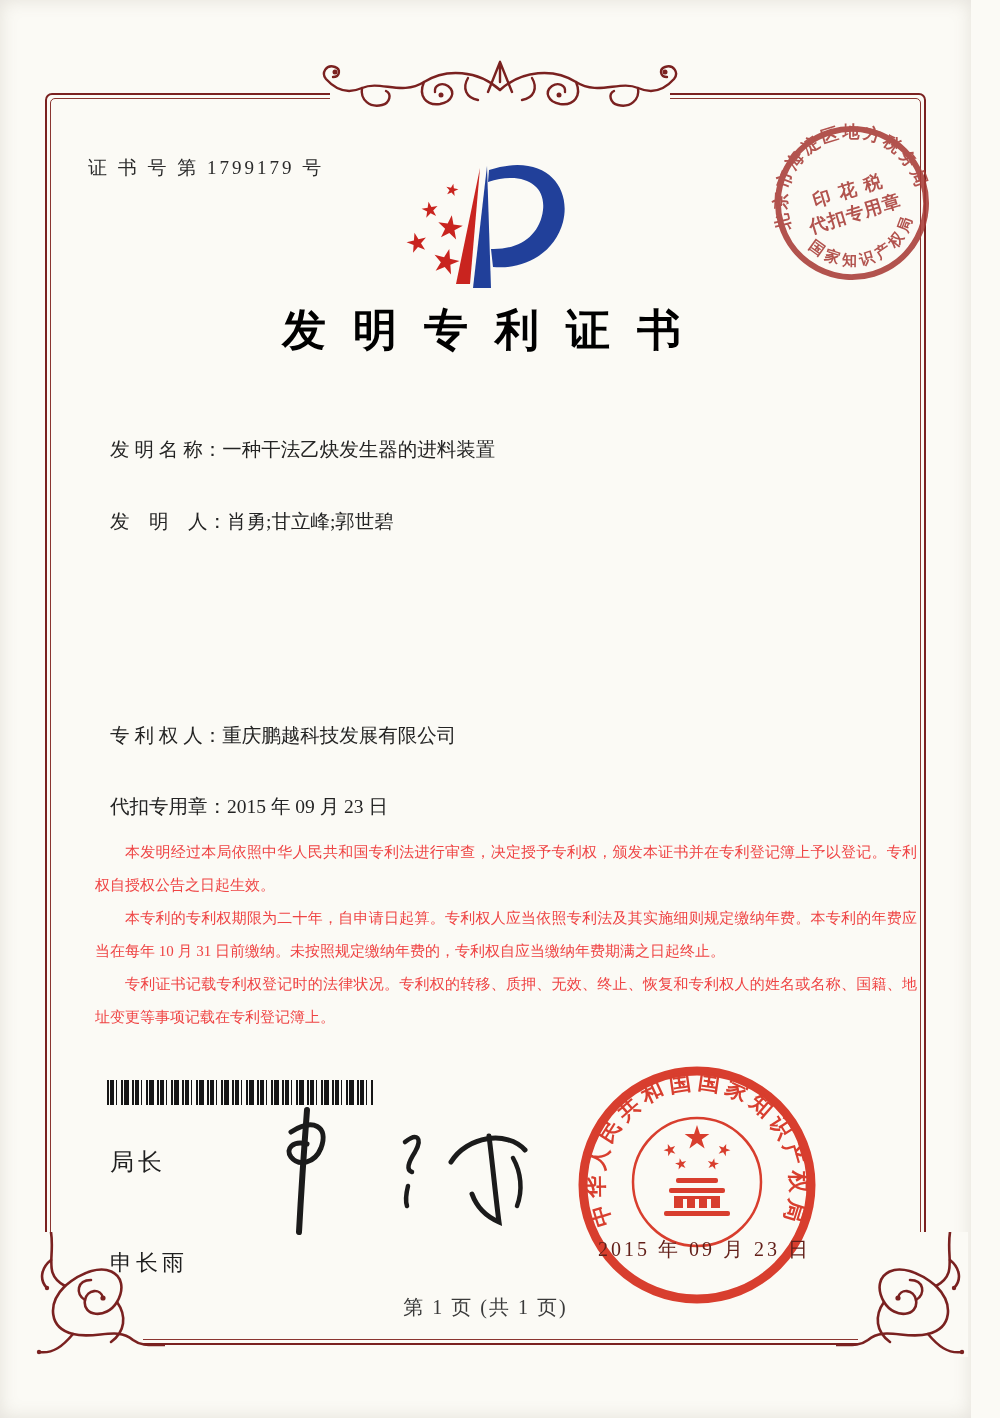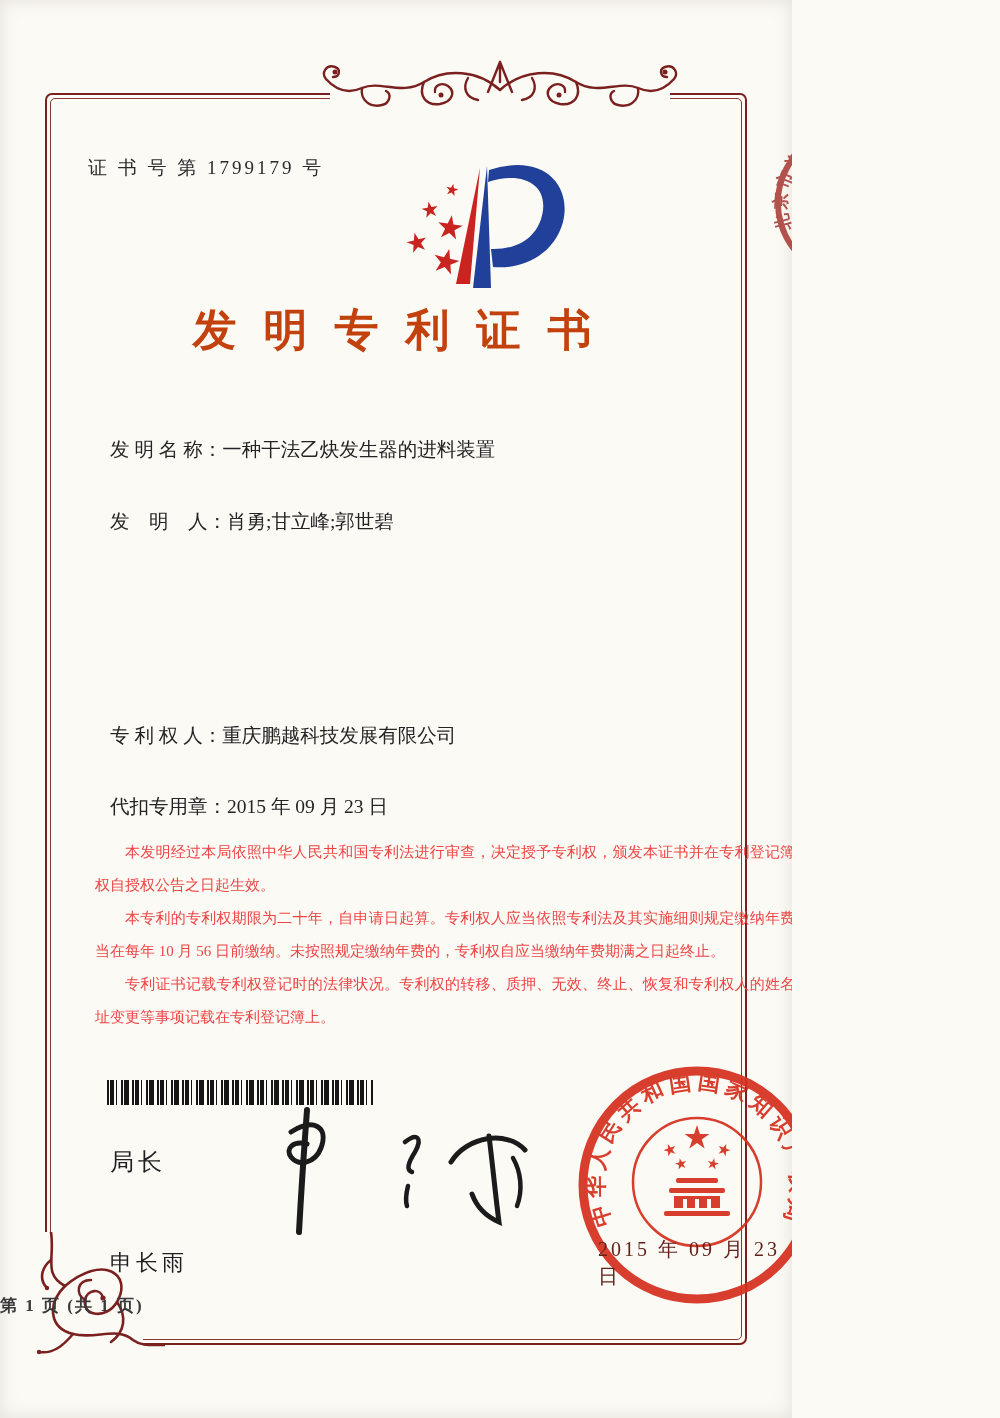--- a/index.html
+++ b/index.html
@@ -1,37 +1,37 @@
 <!DOCTYPE html>
 <html><head>
 <meta charset="utf-8">
 <style>
   html,body{margin:0;padding:0;background:#fbfaf5;}
   .page{
-    position:relative;width:792px;height:1418px;
+    position:relative;width:971px;height:1418px;
     background:#fbfaf5;overflow:hidden;
     font-family:"Liberation Serif","DejaVu Serif",serif;
     color:#1f1f1f;
     box-shadow:inset 0 0 18px rgba(120,110,95,.18);
   }
   
   .frame{position:absolute;left:45px;top:93px;right:45px;bottom:73px;
     border:2.5px solid #7a2120;border-radius:7px;}
   .frame-inner{position:absolute;inset:3px;border:1px solid #8a3530;border-radius:5px;}
   .ornament-top{position:absolute;left:318px;top:48px;width:364px;height:84px;}
   .flourish{position:absolute;width:132px;height:132px;}
   .flourish.bl{left:33px;top:1232px;}
   .flourish.br{left:836px;top:1232px;transform:scaleX(-1);}
 
   .cert-no{position:absolute;left:88px;top:155px;font-size:19px;letter-spacing:3px;color:#2b2b2b;}
 
   .logo{position:absolute;left:392px;top:146px;width:206px;height:152px;}
 
   .doc-title{position:absolute;left:0;top:301px;width:100%;text-align:center;
-    font-size:44px;font-weight:bold;letter-spacing:8px;color:#c2410c;}
+    font-size:44px;font-weight:bold;letter-spacing:8px;color:#000000;}
 
   .field-row{position:absolute;left:110px;font-size:19.5px;white-space:nowrap;}
   .field-label{color:#242424;}
   .field-value{color:#242424;}
 
   .paragraphs{position:absolute;left:95px;top:836px;width:822px;
     font-size:15px;line-height:33px;text-align:justify;text-justify:inter-ideograph;color:#ef4444;}
   .paragraphs p{margin:0;text-indent:2em;}
 
   .barcode{position:absolute;left:107px;top:1080px;width:266px;height:25px;
@@ -46,22 +46,22 @@
   .sig-name{position:absolute;left:110px;top:1248px;font-size:22px;letter-spacing:4px;}
   .signature-svg{position:absolute;left:255px;top:1100px;width:290px;height:145px;}
 
   .seal{position:absolute;left:570px;top:1058px;width:254px;height:254px;opacity:.93;}
   .seal-date{position:absolute;left:598px;top:1236px;font-size:20px;letter-spacing:3px;
     color:#63201a;z-index:5;}
 
   .tax-stamp{position:absolute;left:763px;top:114px;width:178px;height:178px;
     transform:rotate(-17deg);opacity:.88;}
 
-  .footer{position:absolute;left:0;top:1294px;width:100%;
-    font-size:17px;letter-spacing:2px;color:#3a3a3a;font-weight:bold;}
+  .footer{position:absolute;left:0;top:1294px;width:100%;text-align:center;
+    font-size:20px;letter-spacing:2px;color:#3a3a3a;}
 </style>
 </head>
 <body>
 
 <div class="page">
 
   <div class="frame">
     <div class="frame-inner"></div>
   </div>
 
@@ -155,21 +155,21 @@
   </div>
   <div class="field-row" style="top:722px">
     <span class="field-label">专 利 权 人：</span><span class="field-value">重庆鹏越科技发展有限公司</span>
   </div>
   <div class="field-row" style="top:793px">
     <span class="field-label">代扣专用章：</span><span class="field-value">2015 年 09 月 23 日</span>
   </div>
 
   <div class="paragraphs">
     <p>本发明经过本局依照中华人民共和国专利法进行审查，决定授予专利权，颁发本证书并在专利登记簿上予以登记。专利权自授权公告之日起生效。</p>
-    <p>本专利的专利权期限为二十年，自申请日起算。专利权人应当依照专利法及其实施细则规定缴纳年费。本专利的年费应当在每年 10 月 56 日前缴纳。未按照规定缴纳年费的，专利权自应当缴纳年费期满之日起终止。</p>
+    <p>本专利的专利权期限为二十年，自申请日起算。专利权人应当依照专利法及其实施细则规定缴纳年费。本专利的年费应当在每年 10 月 31 日前缴纳。未按照规定缴纳年费的，专利权自应当缴纳年费期满之日起终止。</p>
     <p>专利证书记载专利权登记时的法律状况。专利权的转移、质押、无效、终止、恢复和专利权人的姓名或名称、国籍、地址变更等事项记载在专利登记簿上。</p>
   </div>
 
   <div class="barcode"></div>
 
   <div class="sig-title">局长</div>
   <div class="sig-name">申长雨</div>
   <svg class="signature-svg" viewBox="0 0 290 145">
     <g stroke="#1b1b1b" fill="none" stroke-linecap="round">
       <path stroke-width="6" d="M52,10 C49,50 46,95 44,132"></path>

